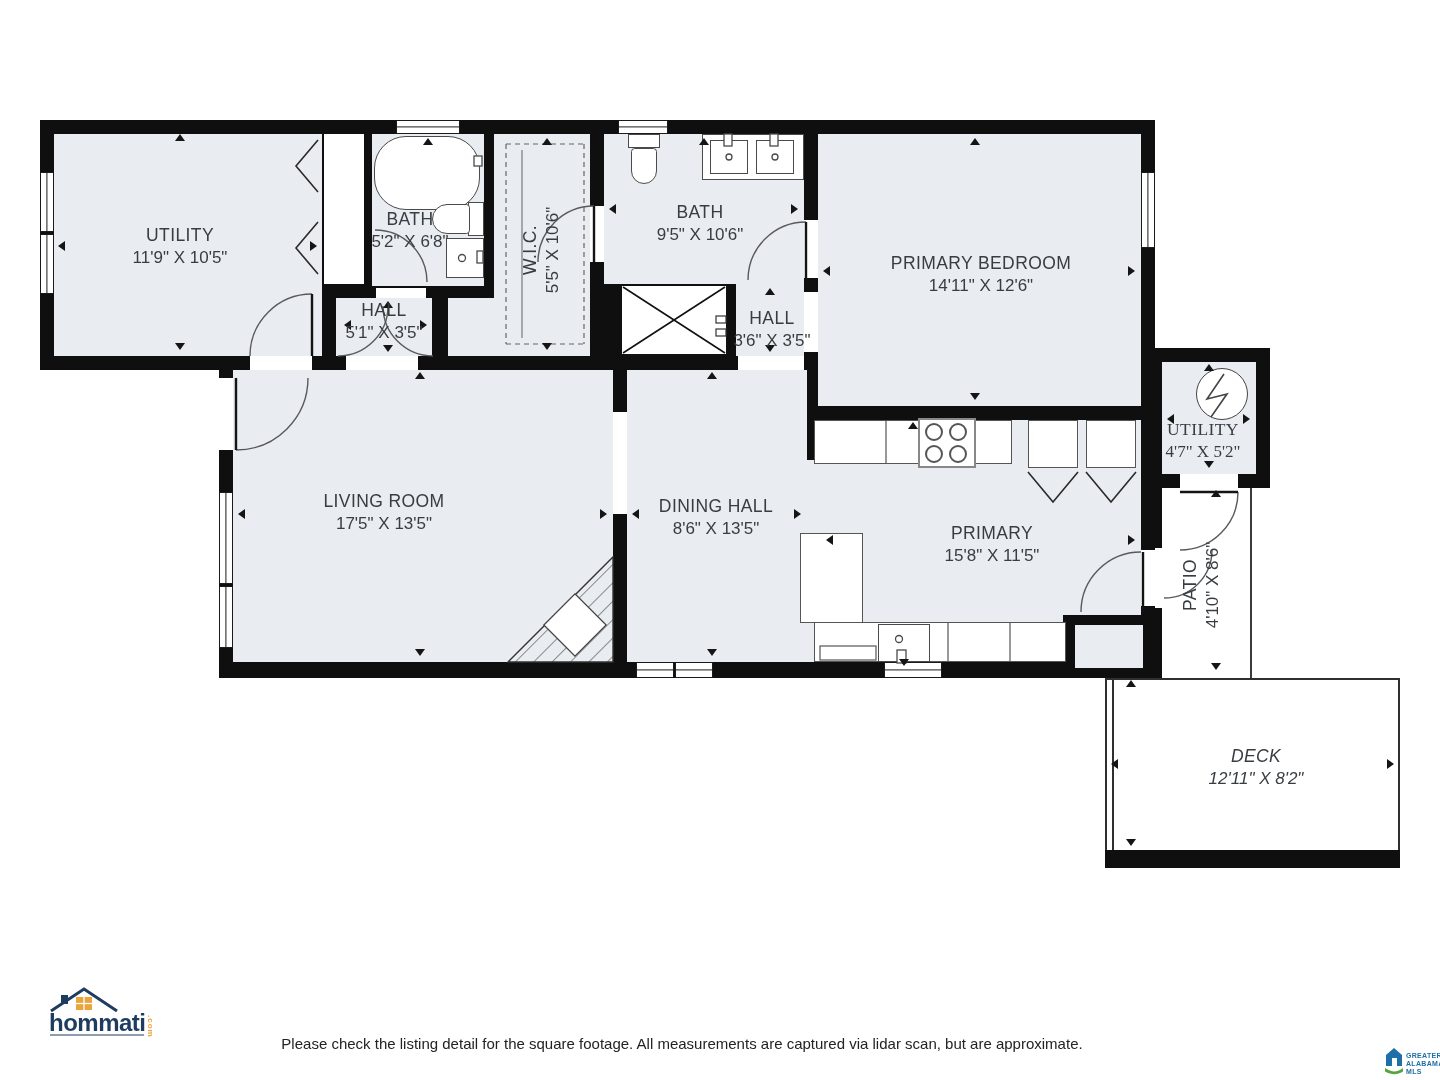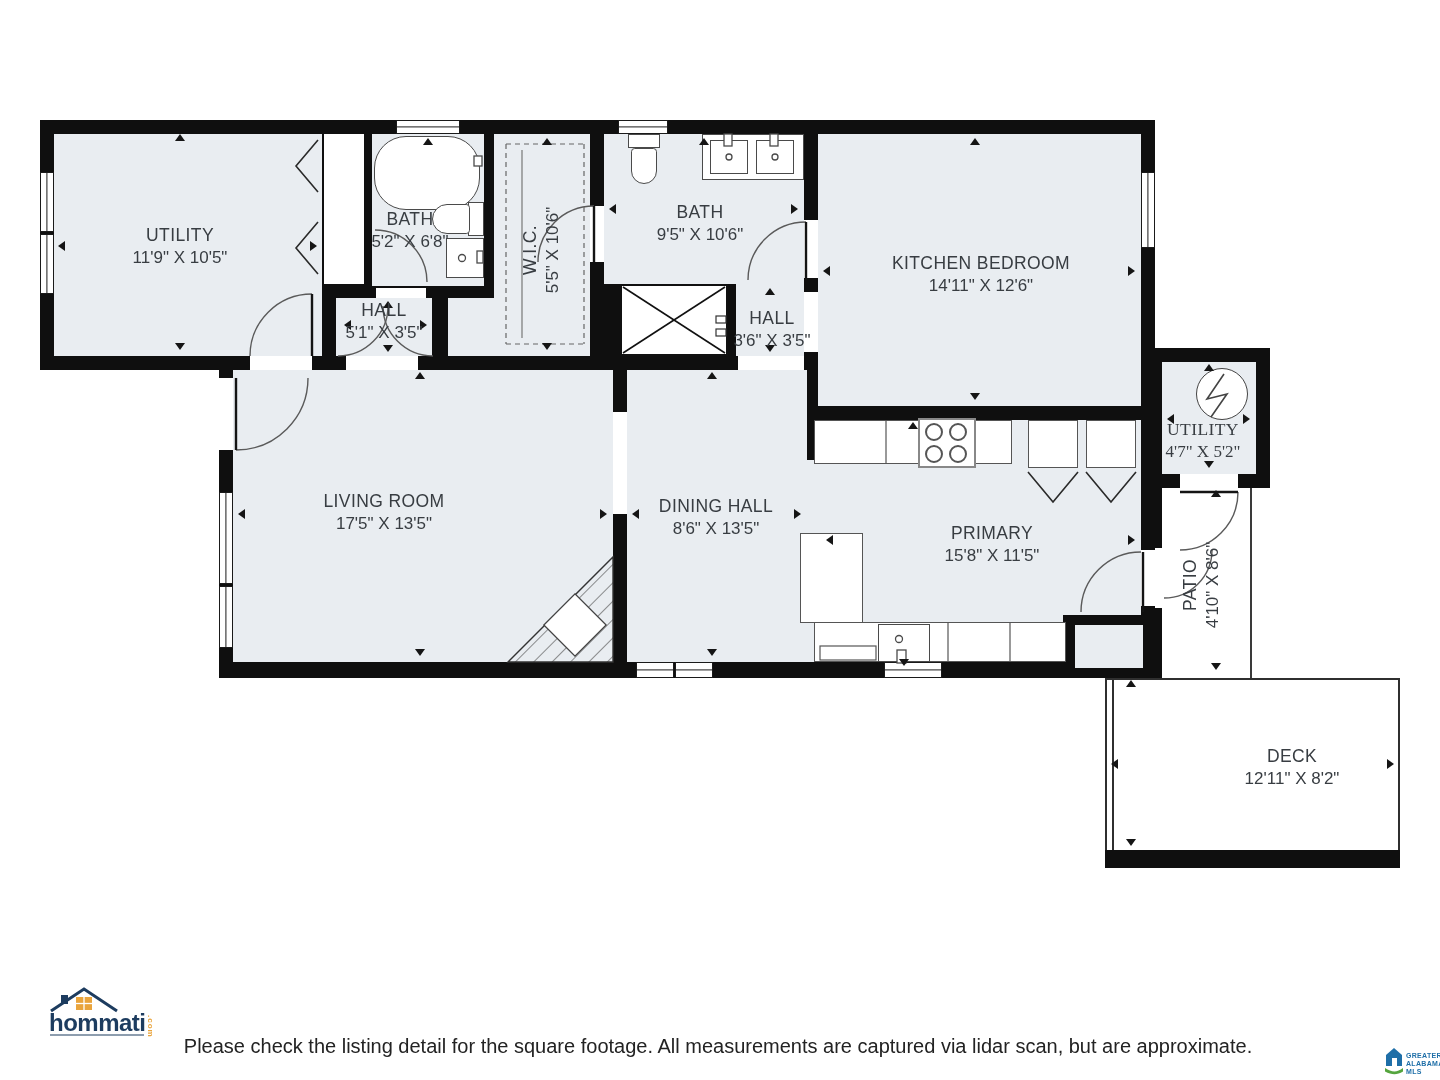--- a/index.html
+++ b/index.html
@@ -17,22 +17,22 @@
          line-height:1.3;white-space:nowrap;}
   .label.rot{transform:translate(-50%,-50%) rotate(-90deg);}
   .label .nm{display:block;font-size:17.5px;letter-spacing:.4px;}
   .label .dm{display:block;font-size:17px;}
   .tri{position:absolute;width:0;height:0;}
   .tri.u{border-left:5px solid transparent;border-right:5px solid transparent;border-bottom:7px solid #151515;}
   .tri.d{border-left:5px solid transparent;border-right:5px solid transparent;border-top:7px solid #151515;}
   .tri.l{border-top:5px solid transparent;border-bottom:5px solid transparent;border-right:7px solid #151515;}
   .tri.r{border-top:5px solid transparent;border-bottom:5px solid transparent;border-left:7px solid #151515;}
   .overlay{position:absolute;left:0;top:0;pointer-events:none;}
-  .disclaimer{position:absolute;left:718px;top:1035px;transform:translateX(-50%);
-              font-size:20px;color:#232323;white-space:nowrap;}
+  .disclaimer{position:absolute;left:682px;top:1035px;transform:translateX(-50%);
+              font-size:15px;color:#232323;white-space:nowrap;}
 </style>
 </head>
 <body>
 
 <div>
   <div class="wall" style="left:40px;top:120px;width:1115px;height:250px;"></div>
   <div class="wall" style="left:806px;top:120px;width:349px;height:300px;"></div>
   <div class="wall" style="left:219px;top:356px;width:936px;height:322px;"></div>
   <div class="wall" style="left:1148px;top:348px;width:122px;height:140px;"></div>
 </div>
@@ -258,21 +258,21 @@
 </div>
 <div class="label" style="left:384px;top:321px;">
   <span class="nm">HALL</span>
     <span class="dm">5'1" X 3'5"</span>
 </div>
 <div class="label" style="left:772px;top:329px;">
   <span class="nm">HALL</span>
     <span class="dm">3'6" X 3'5"</span>
 </div>
 <div class="label" style="left:981px;top:274px;">
-  <span class="nm">KITCHEN BEDROOM</span>
+  <span class="nm">PRIMARY BEDROOM</span>
     <span class="dm">14'11" X 12'6"</span>
 </div>
 <div class="label" style="left:1203px;top:440px;font-family:Liberation Serif, serif;">
   <span class="nm">UTILITY</span>
     <span class="dm">4'7" X 5'2"</span>
 </div>
 <div class="label" style="left:384px;top:512px;">
   <span class="nm">LIVING ROOM</span>
     <span class="dm">17'5" X 13'5"</span>
 </div>
@@ -281,21 +281,21 @@
     <span class="dm">8'6" X 13'5"</span>
 </div>
 <div class="label" style="left:992px;top:544px;">
   <span class="nm">PRIMARY</span>
     <span class="dm">15'8" X 11'5"</span>
 </div>
 <div class="label rot" style="left:1201px;top:585px;">
   <span class="nm">PATIO</span>
     <span class="dm">4'10" X 8'6"</span>
 </div>
-<div class="label" style="left:1292px;top:767px;">
+<div class="label" style="left:1256px;top:767px;font-style:italic;">
   <span class="nm">DECK</span>
     <span class="dm">12'11" X 8'2"</span>
 </div>
 
 <div class="disclaimer">Please check the listing detail for the square footage. All measurements are captured via lidar scan, but are approximate.</div>
 
 <div class="abs" style="left:48px;top:984px;width:124px;height:58px;">
   <svg width="124" height="58" viewBox="0 0 124 58">
     <g>
       <polyline points="3,27 36,5 69,27" fill="none" stroke="#1d3c5f" stroke-width="3"></polyline>

